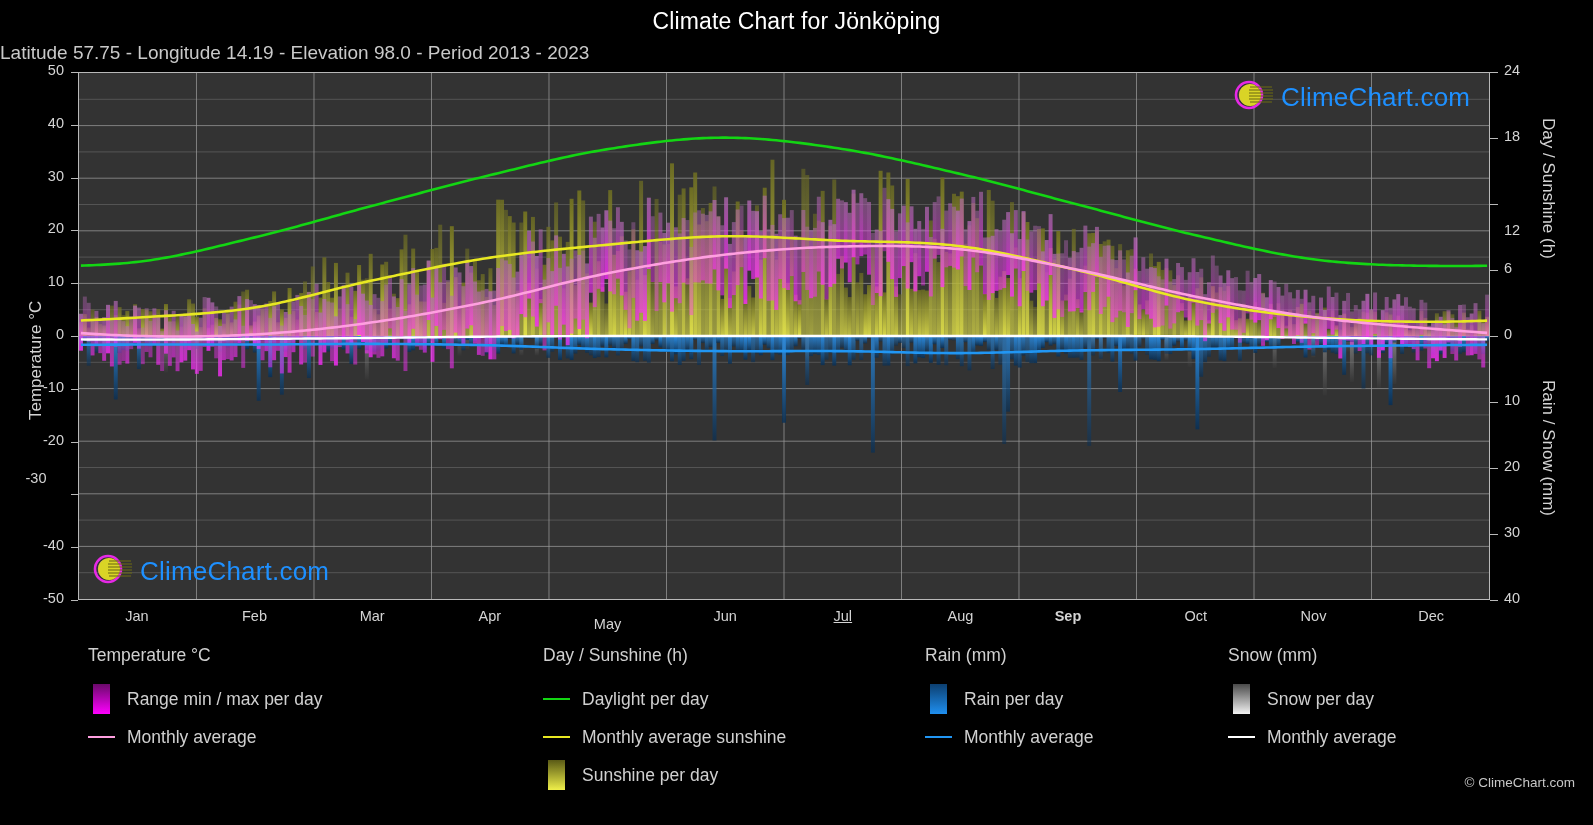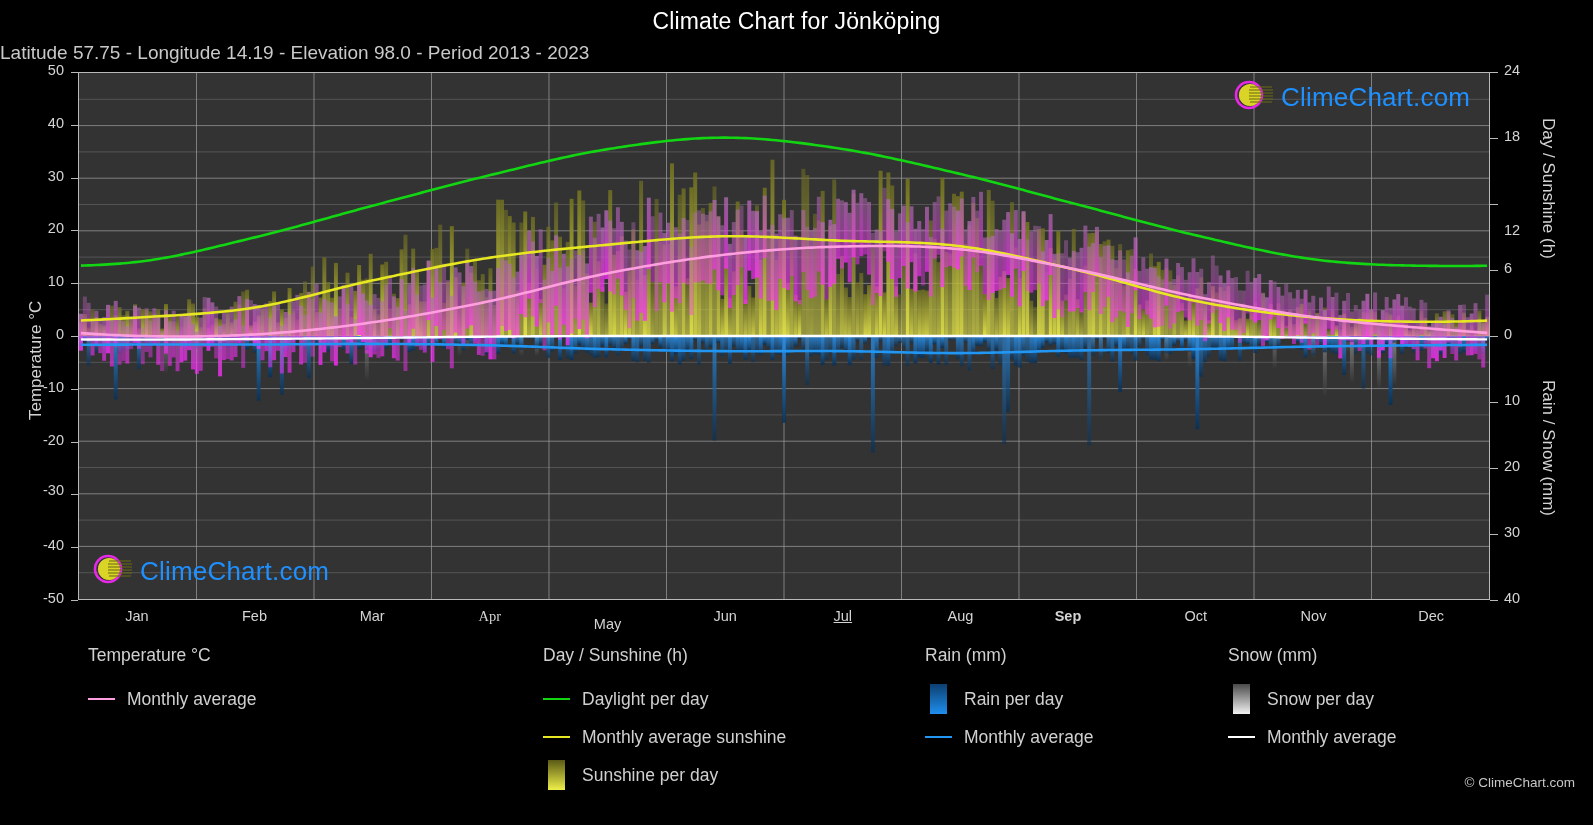--- a/index.html
+++ b/index.html
@@ -94,21 +94,21 @@
       <div class="ytick-l" style="top: 220.4px;">20</div>
       <div class="tickmark" style="left: 71px; top: 230.4px; width: 7px;"></div>
       <div class="ytick-l" style="top: 273.2px;">10</div>
       <div class="tickmark" style="left: 71px; top: 283.2px; width: 7px;"></div>
       <div class="ytick-l" style="top: 326px;">0</div>
       <div class="tickmark" style="left: 71px; top: 336px; width: 7px;"></div>
       <div class="ytick-l" style="top: 378.8px;">-10</div>
       <div class="tickmark" style="left: 71px; top: 388.8px; width: 7px;"></div>
       <div class="ytick-l" style="top: 431.6px;">-20</div>
       <div class="tickmark" style="left: 71px; top: 441.6px; width: 7px;"></div>
-      <div class="ytick-l" style="top: 482px;">-30</div>
+      <div class="ytick-l" style="top: 470px; text-align: center;">-30</div>
       <div class="tickmark" style="left: 71px; top: 494.4px; width: 7px;"></div>
       <div class="ytick-l" style="top: 537.2px;">-40</div>
       <div class="tickmark" style="left: 71px; top: 547.2px; width: 7px;"></div>
       <div class="ytick-l" style="top: 590px;">-50</div>
       <div class="tickmark" style="left: 71px; top: 600px; width: 7px;"></div>
     </div>
   <div id="ylabels-right">
       <div class="ytick-r" style="top: 62px;">24</div>
       <div class="tickmark" style="left: 1490px; top: 72px; width: 8px;"></div>
       <div class="ytick-r" style="top: 128px;">18</div>
@@ -125,21 +125,21 @@
       <div class="tickmark" style="left: 1490px; top: 468px; width: 8px;"></div>
       <div class="ytick-r" style="top: 524px;">30</div>
       <div class="tickmark" style="left: 1490px; top: 534px; width: 8px;"></div>
       <div class="ytick-r" style="top: 590px;">40</div>
       <div class="tickmark" style="left: 1490px; top: 600px; width: 8px;"></div>
     </div>
   <div id="xlabels">
       <div class="xtick" style="left: 91.8333px;">Jan</div>
       <div class="xtick" style="left: 209.5px;">Feb</div>
       <div class="xtick" style="left: 327.167px;">Mar</div>
-      <div class="xtick" style="left: 444.833px; font-family: Liberation Serif, serif;">Apr</div>
+      <div class="xtick" style="left: 444.833px;">Apr</div>
       <div class="xtick" style="left: 562.5px; margin-top: 8px;">May</div>
       <div class="xtick" style="left: 680.167px;">Jun</div>
       <div class="xtick" style="left: 797.833px; text-decoration: underline;">Jul</div>
       <div class="xtick" style="left: 915.5px;">Aug</div>
       <div class="xtick" style="left: 1023px; font-weight: bold;">Sep</div>
       <div class="xtick" style="left: 1150.83px;">Oct</div>
       <div class="xtick" style="left: 1268.5px;">Nov</div>
       <div class="xtick" style="left: 1386.17px;">Dec</div>
     </div>
 
@@ -1532,20 +1532,26 @@
       </svg>
     </span>
     <span class="txt">ClimeChart.com</span>
   </div>
 
   <div id="legend">
       <div class="lg-col" style="left: 88px;">
         <div class="lg-title">Temperature °C</div>
         <div class="lg-row">
           <span class="sw-wrap">
+            <span class="sw-box" style="background: linear-gradient(rgb(106, 10, 106), rgb(255, 0, 255));"></span>
+          </span>
+          <span class="lbl">Range min / max per day</span>
+        </div>
+        <div class="lg-row">
+          <span class="sw-wrap">
             <span class="sw-line" style="border-top-color: rgb(255, 159, 224);"></span>
           </span>
           <span class="lbl">Monthly average</span>
         </div>
       </div>
       <div class="lg-col" style="left: 543px;">
         <div class="lg-title">Day / Sunshine (h)</div>
         <div class="lg-row">
           <span class="sw-wrap">
             <span class="sw-line" style="border-top-color: rgb(19, 214, 19);"></span>

